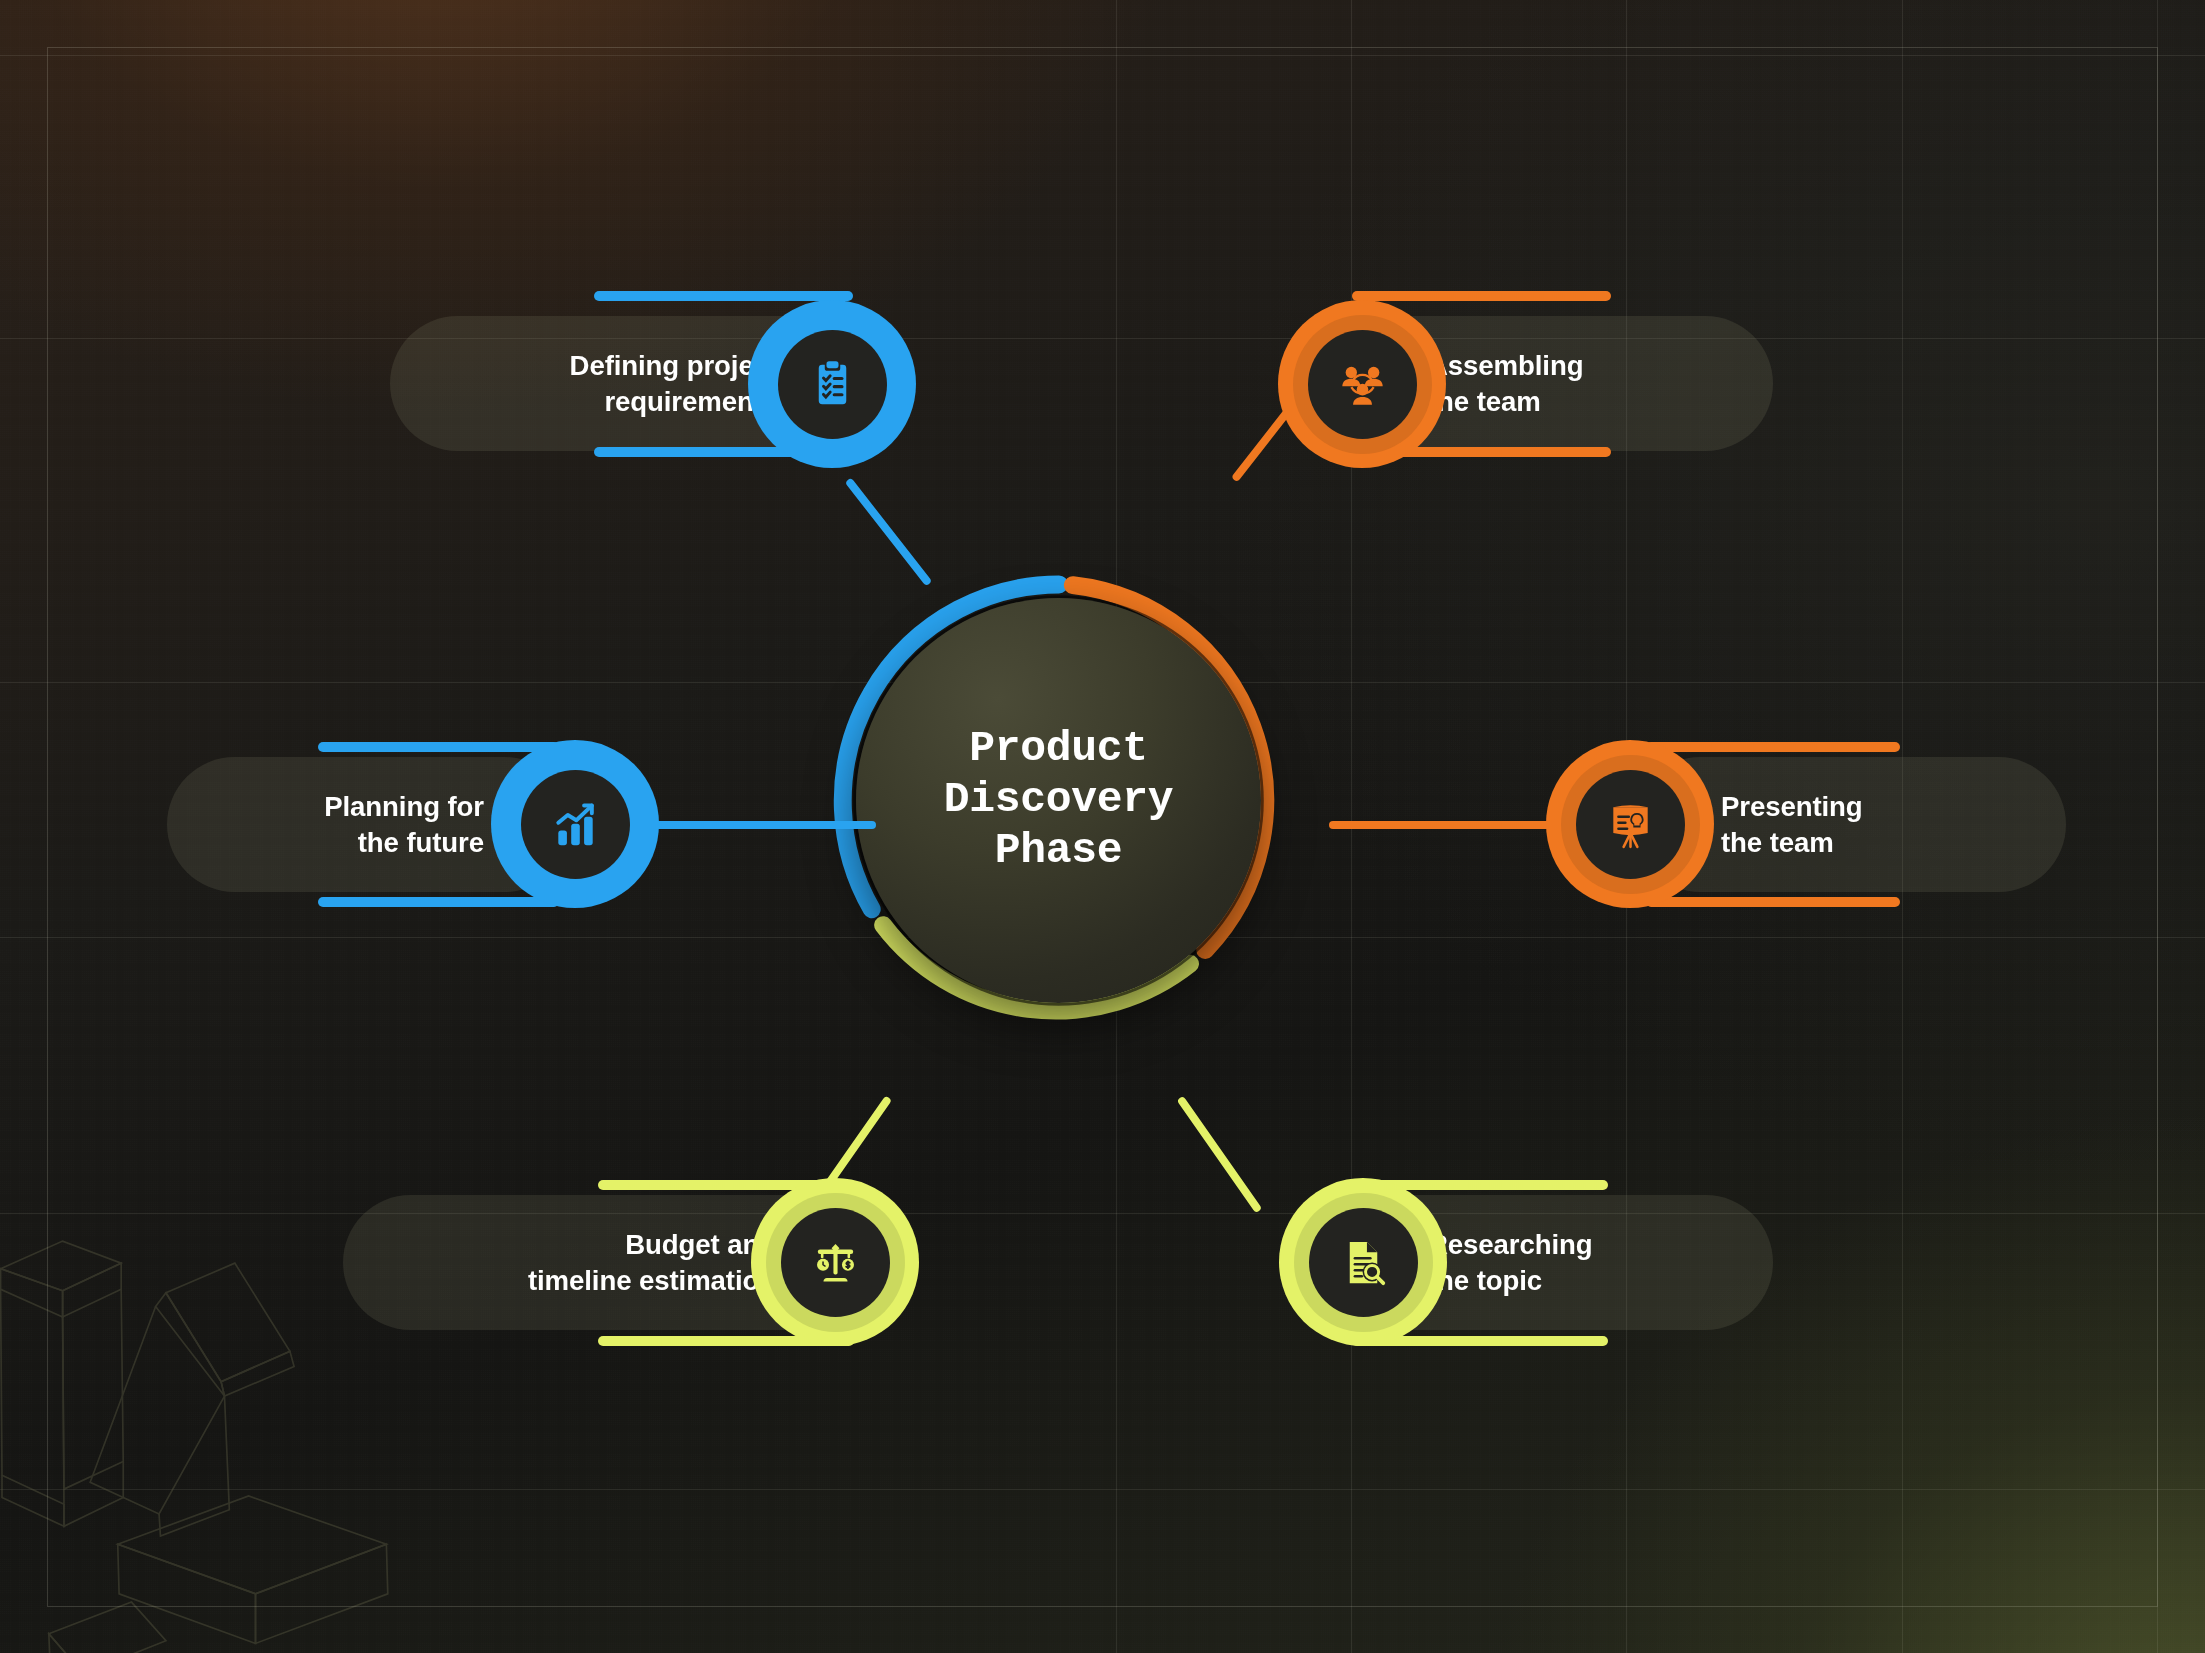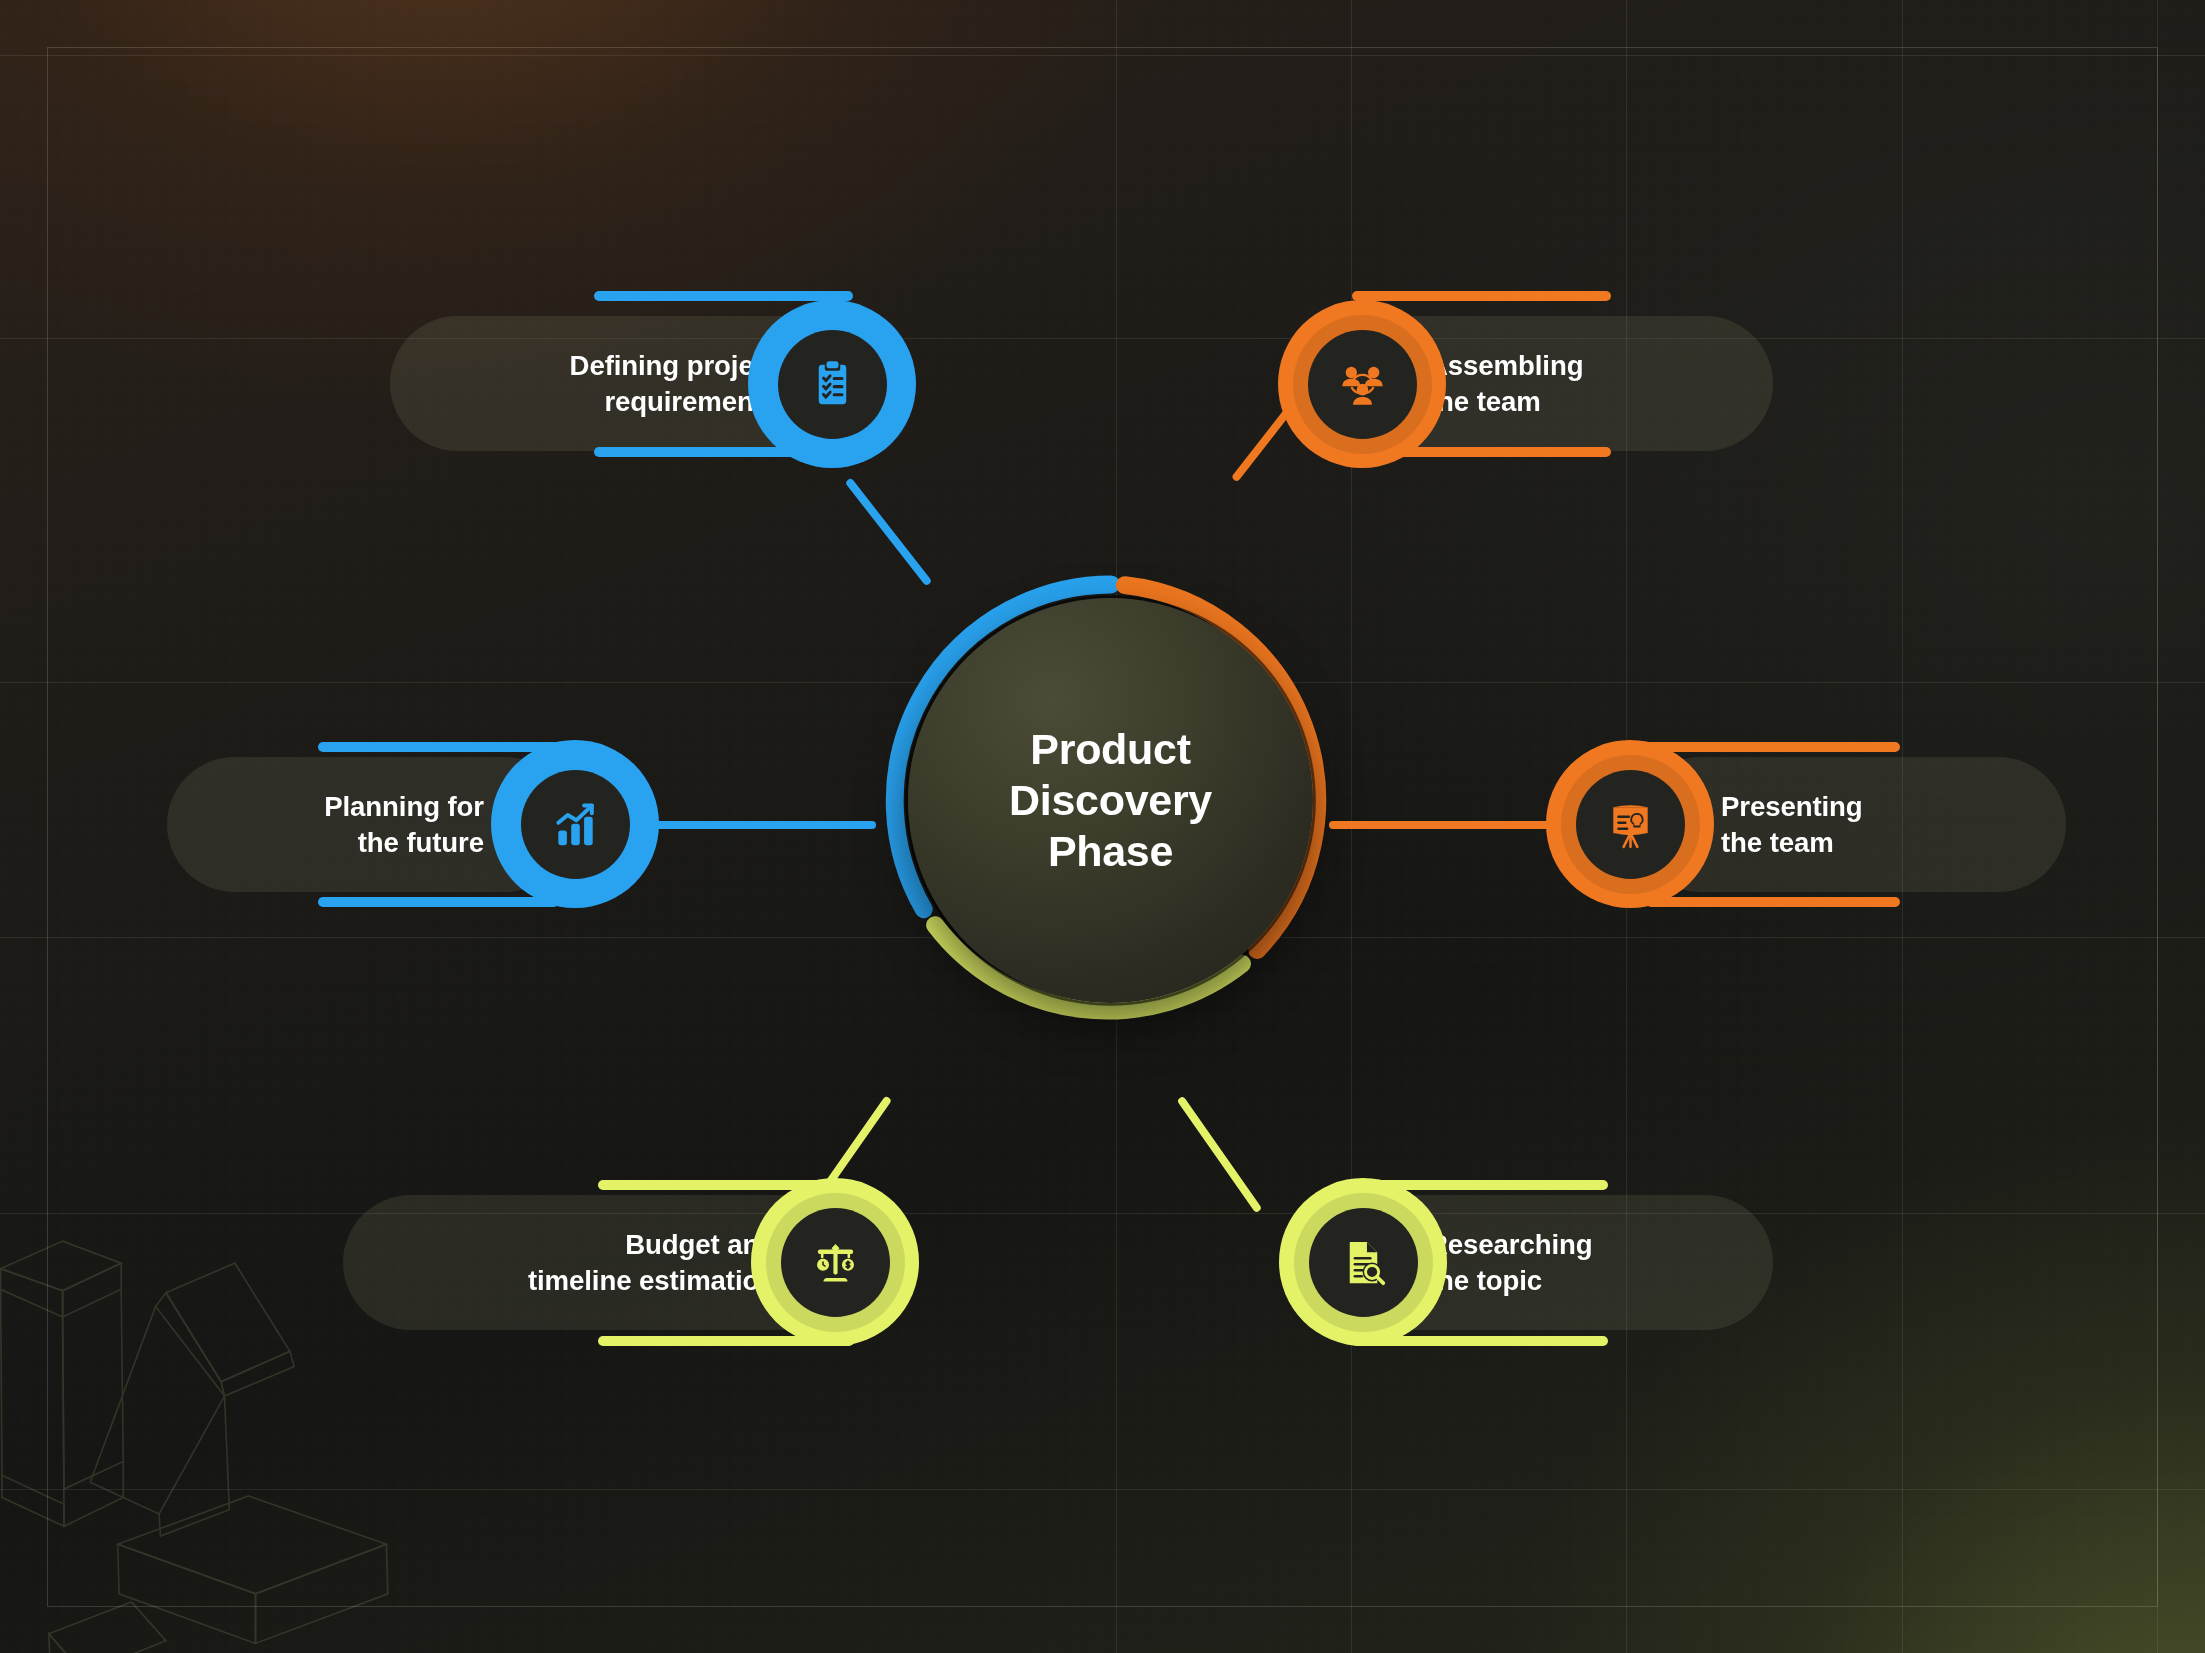--- a/index.html
+++ b/index.html
@@ -50,22 +50,22 @@
     border: 1.4px solid rgba(205,205,185,0.20);
     pointer-events: none;
   }
 
   
   .wire { position: absolute; left: -41px; bottom: -27.6px; width: 469px; height: 496px; opacity: .55; }
 
   
   .hub {
     position: absolute;
-    left: 908px; top: 598px;
-    width: 405px; height: 405px;
+    left: 856px; top: 598px;
+    width: 405px; height: 405px; font-family: Liberation Mono, monospace;
   }
   .hub-disc {
     position: absolute; inset: 0;
     border-radius: 50%;
     background:
       radial-gradient(circle at 35% 25%, #4b4b37 0%, #3c3c2b 38%, #2c2c22 70%, #23231c 100%);
     box-shadow: 0 0 0 2.8px rgba(0,0,0,0.55), 0 20.7px 48px rgba(0,0,0,0.55);
   }
   .hub-title {
     position: absolute; inset: 0;

